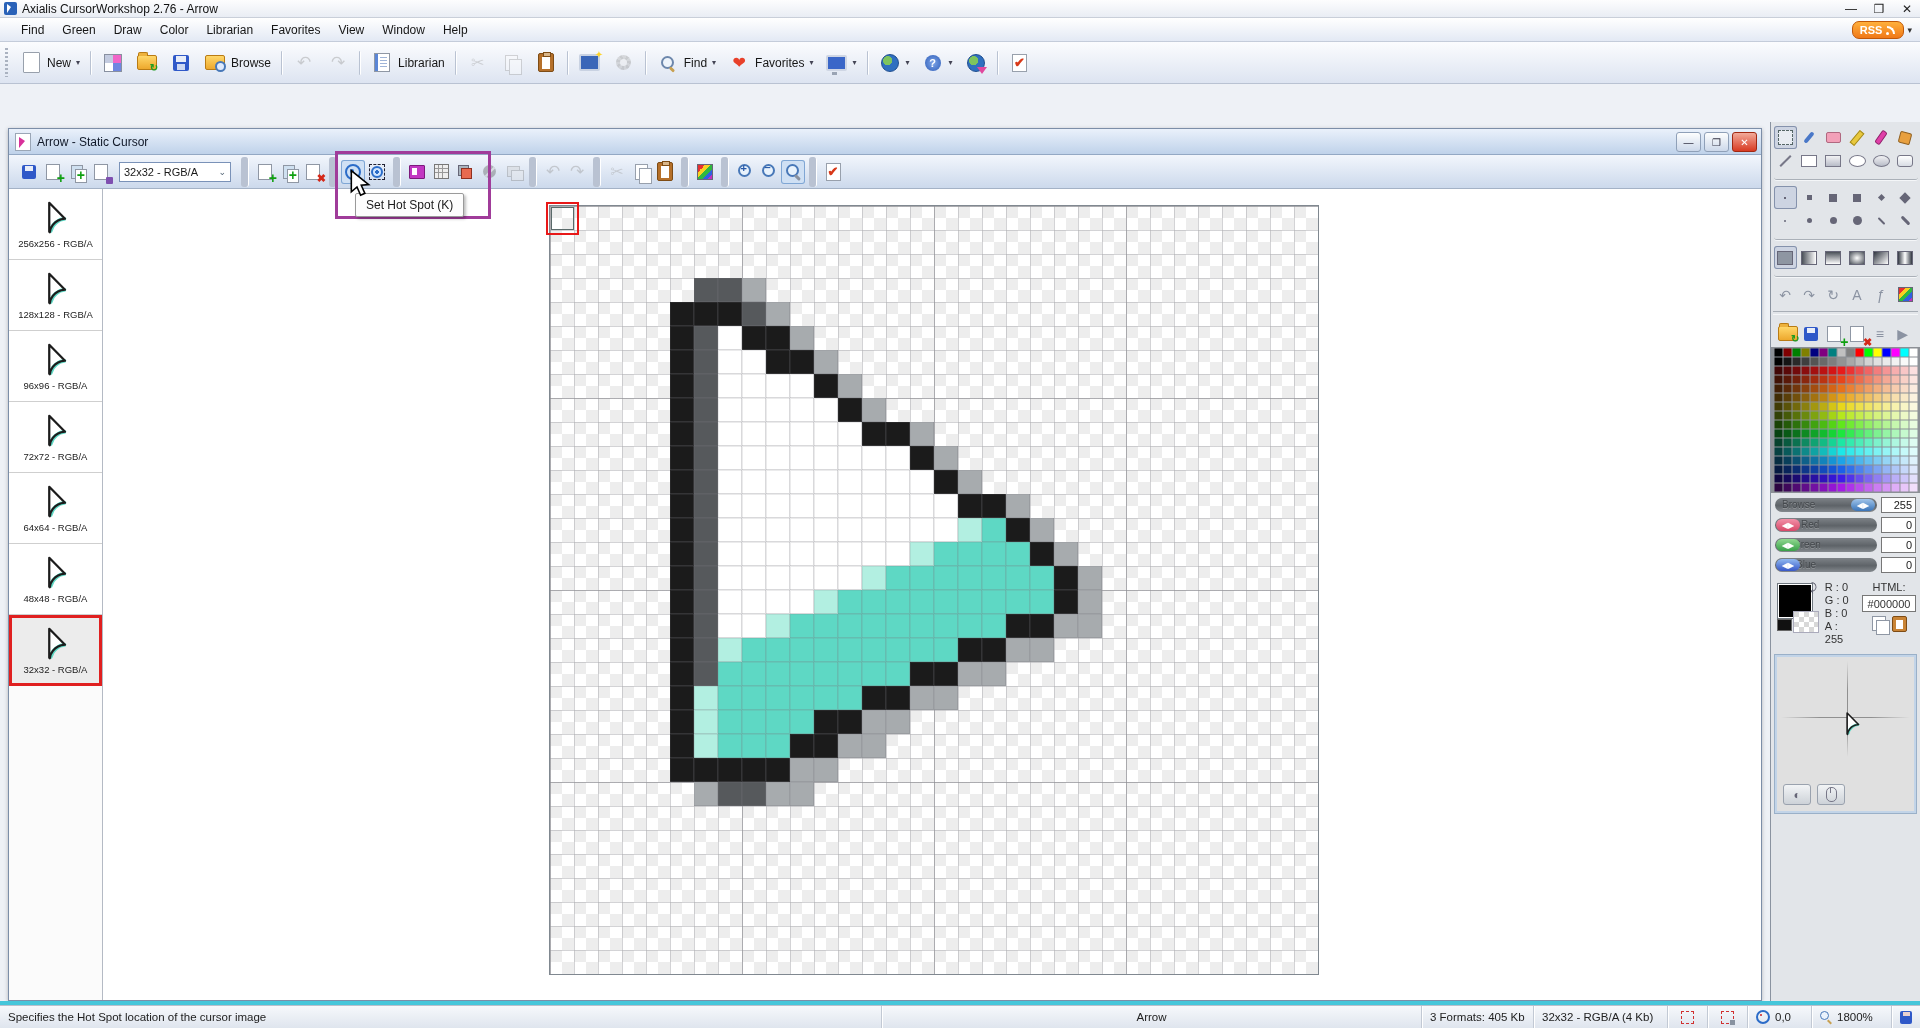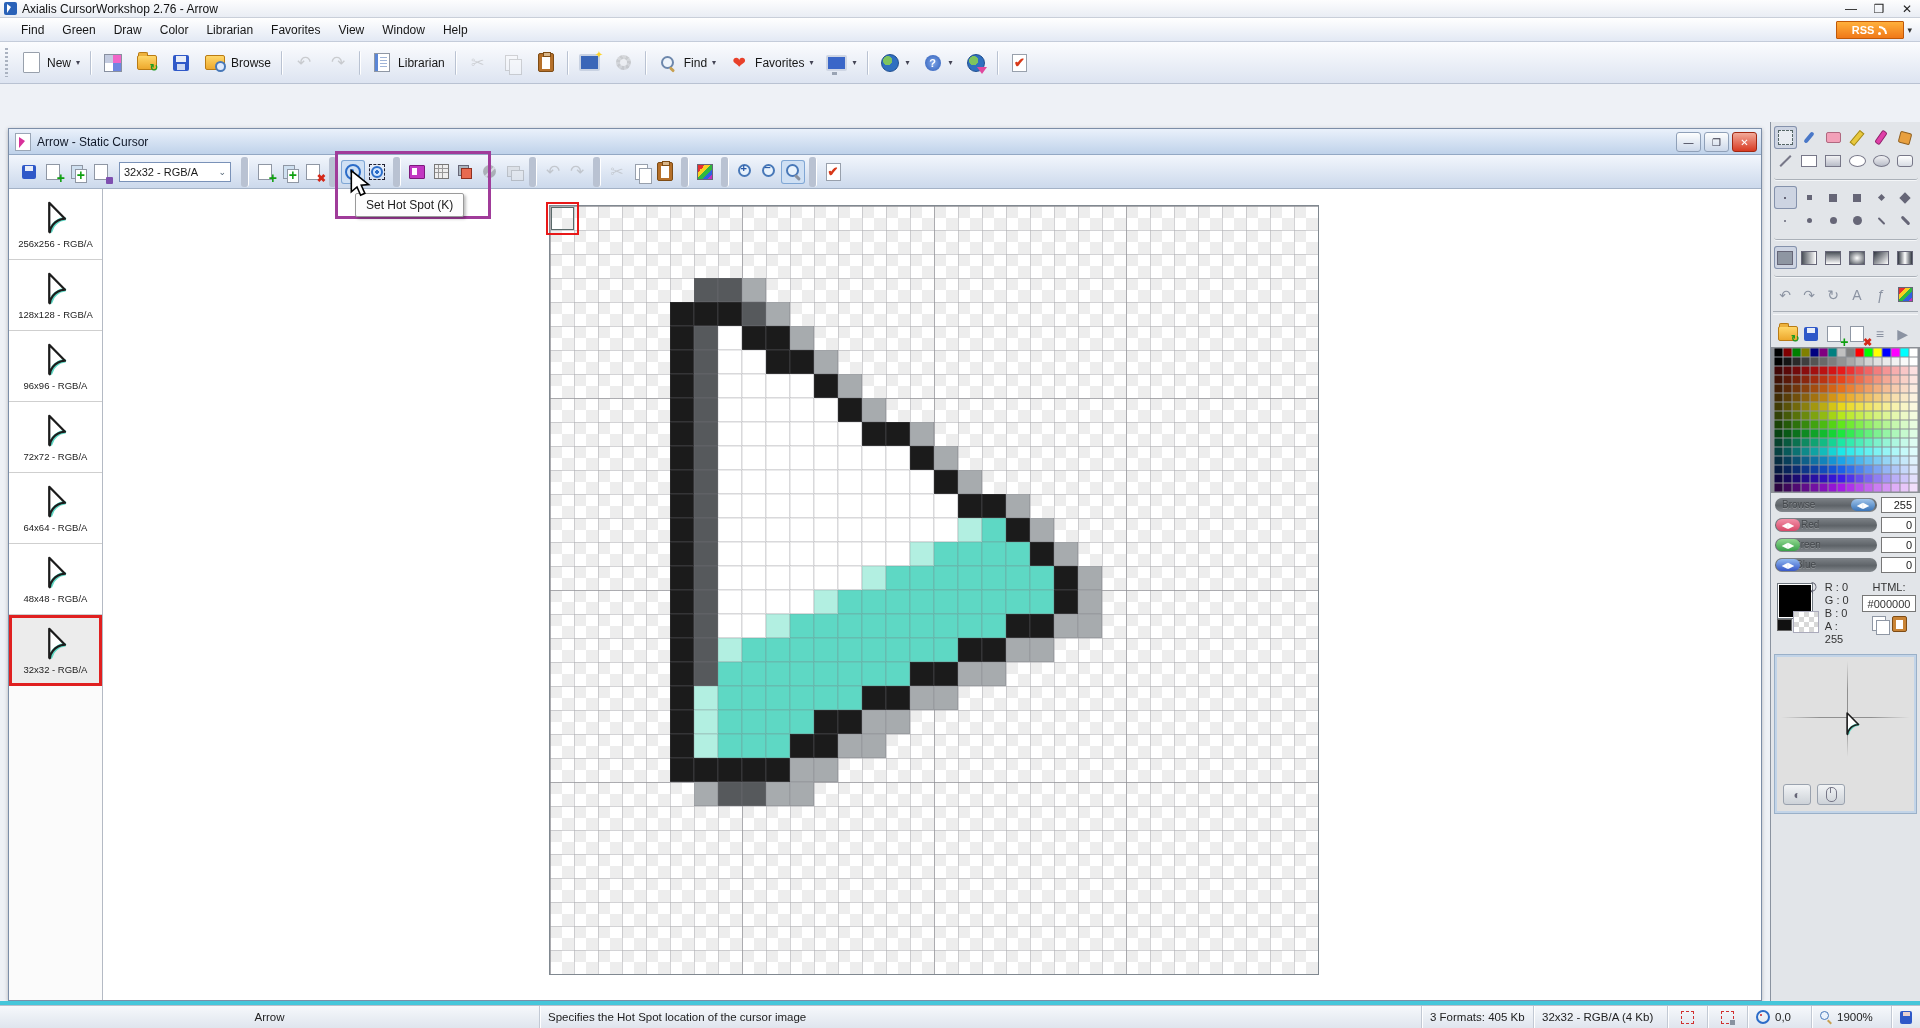--- a/index.html
+++ b/index.html
@@ -16,22 +16,22 @@
   .title-text{font-size:12px;color:#111;}
   .winbtns{position:absolute;right:6px;top:0;height:18px;display:flex;align-items:center;gap:14px;}
   .winbtn{width:14px;height:14px;display:flex;align-items:center;justify-content:center;
     color:#222;font-size:12px;line-height:1;}
 
   .menubar{position:absolute;left:0;top:18px;width:1920px;height:24px;
     background:linear-gradient(#ffffff,#e3e9f4);border-bottom:1px solid #c4ccda;
     display:flex;align-items:center;padding-left:12px;box-sizing:border-box;}
   .menu-item{padding:3px 9px;font-size:12px;color:#161616;}
   .rss-wrap{position:absolute;right:8px;top:2px;display:flex;align-items:center;gap:3px;}
-  .rss-btn{background:linear-gradient(#ffb03c,#f07818);border:1px solid #c05808;border-radius:1px;
-    color:#fff;font-weight:bold;font-size:11px;padding:2px 15px;display:flex;align-items:center;gap:4px;}
+  .rss-btn{background:linear-gradient(#ffb03c,#f07818);border:1px solid #c05808;border-radius:7px;
+    color:#fff;font-weight:bold;font-size:11px;padding:2px 7px;display:flex;align-items:center;gap:4px;}
   .rss-ic{position:relative;width:10px;height:10px;display:inline-block;}
   .rss-ic::before{content:"";position:absolute;left:0;bottom:0;width:3px;height:3px;background:#fff;border-radius:50%;}
   .rss-ic::after{content:"";position:absolute;left:1px;bottom:1px;width:6px;height:6px;
     border:2px solid #fff;border-left:none;border-bottom:none;border-radius:0 100% 0 0;}
   .rss-dd{font-size:9px;color:#333;}
 
   
   .toolbar{position:absolute;left:0;top:42px;width:1920px;height:42px;
     background:linear-gradient(#fbfcfe,#dde4f1);border-bottom:1px solid #b9c2d2;
     display:flex;align-items:center;padding-left:14px;box-sizing:border-box;}
@@ -1520,35 +1520,35 @@
         <span class="pv-btn">◐</span>
         <span class="pv-btn">
             <span class="mouse-ic"></span>
           </span>
       </span>
     </div>
   </div>
 
   <div class="workspace-edge"></div>
   <div class="statusbar">
+    <span class="sb-seg sb-hint">Specifies the Hot Spot location of the cursor image</span>
     <span class="sb-seg sb-doc">Arrow</span>
-    <span class="sb-seg sb-hint">Specifies the Hot Spot location of the cursor image</span>
     <span class="sb-seg" style="width:112px">3 Formats: 405 Kb</span>
     <span class="sb-seg" style="width:134px">32x32 - RGB/A (4 Kb)</span>
     <span class="sb-seg" style="width:40px;justify-content:center">
         <span class="sb-ic-dash"></span>
       </span>
     <span class="sb-seg" style="width:40px;justify-content:center">
         <span class="sb-ic-dash2"></span>
       </span>
     <span class="sb-seg" style="width:64px">
       <span class="sb-hot"></span>
       <span>0,0</span>
     </span>
     <span class="sb-seg" style="width:80px">
       <span class="sb-mag"></span>
-      <span>1900%</span>
+      <span>1800%</span>
     </span>
     <span class="sb-seg" style="width:28px;justify-content:center;border-right:none">
       <span class="sb-disk"></span>
     </span>
   </div>
 </div>
 
 </body></html>

